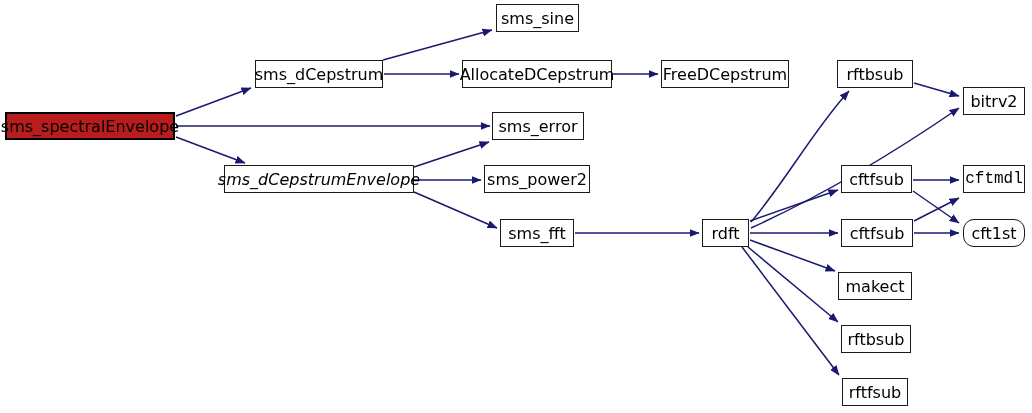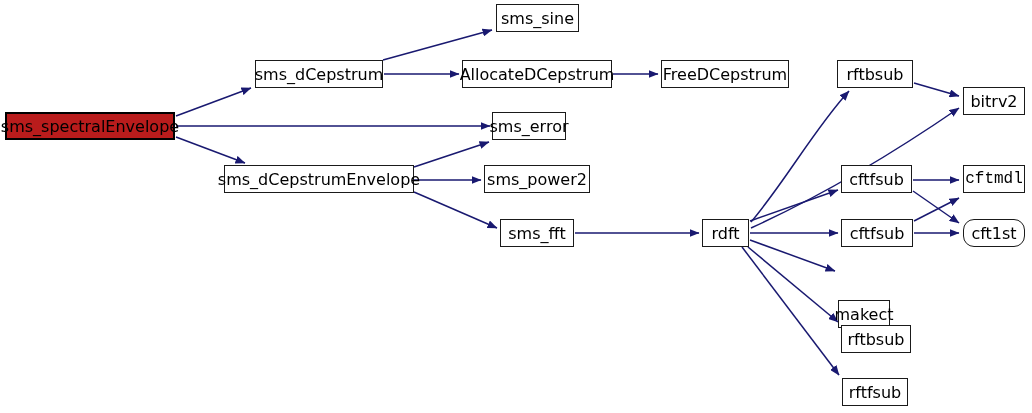--- a/index.html
+++ b/index.html
@@ -24,32 +24,32 @@
     cursor:pointer;
     z-index:2;
   }
   .node.highlight{background:#b91c1c;border:2px solid #000000;}
   
   .n0{left:5px;  top:112px;width:170px;}
   .n1{left:255px;top:60px; width:128px;}
   .n2{left:496px;top:4px;  width:83px;}
   .n3{left:462px;top:60px; width:150px;}
   .n4{left:661px;top:60px; width:128px;}
-  .n5{left:492px;top:112px;width:74px;}
-  .n6{left:224px;top:165px;width:190px;}
+  .n5{left:492px;top:112px;width:92px;}
+  .n6{left:224px;top:165px;width:190px;font-style:italic;}
   .n7{left:484px;top:165px;width:106px;}
   .n8{left:500px;top:219px;width:74px;}
   .n9{left:702px;top:219px;width:47px;}
   .n10{left:837px;top:60px; width:76px;}
   .n11{left:963px;top:87px; width:62px;}
   .n12{left:841px;top:165px;width:71px;}
   .n13{left:963px;top:165px;width:62px;font-family:Liberation Mono, monospace;}
   .n14{left:841px;top:219px;width:72px;}
   .n15{left:963px;top:219px;width:62px;border-radius:11px;}
-  .n16{left:838px;top:272px;width:52px;margin-top:28px;}
+  .n16{left:838px;top:272px;width:74px;}
   .n17{left:841px;top:325px;width:70px;}
   .n18{left:842px;top:378px;width:66px;}
   .edge{stroke:#191970;stroke-width:1.5;fill:none;}
 </style>
 </head>
 <body>
 
 <div id="canvas">
 
   <svg id="edges" viewBox="0 0 1032 413" xmlns="http://www.w3.org/2000/svg">

